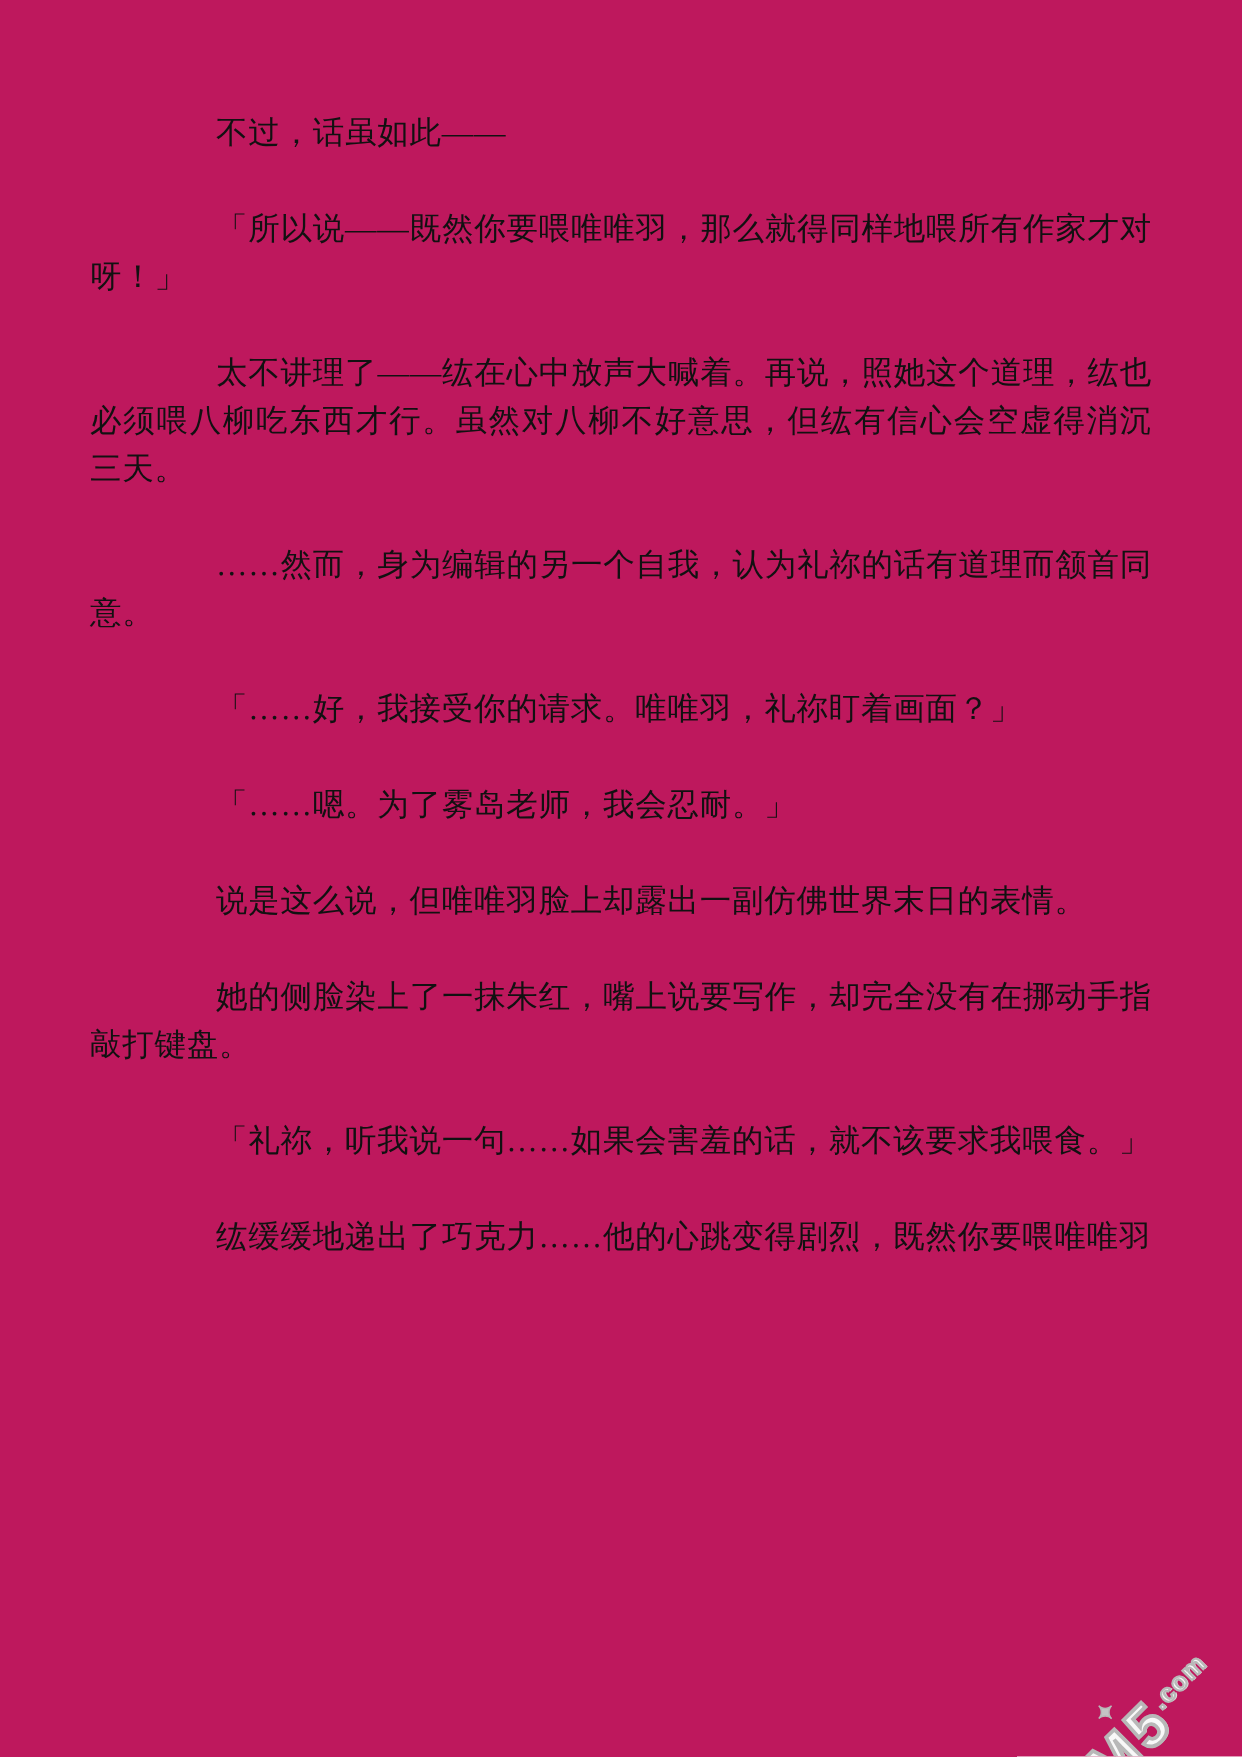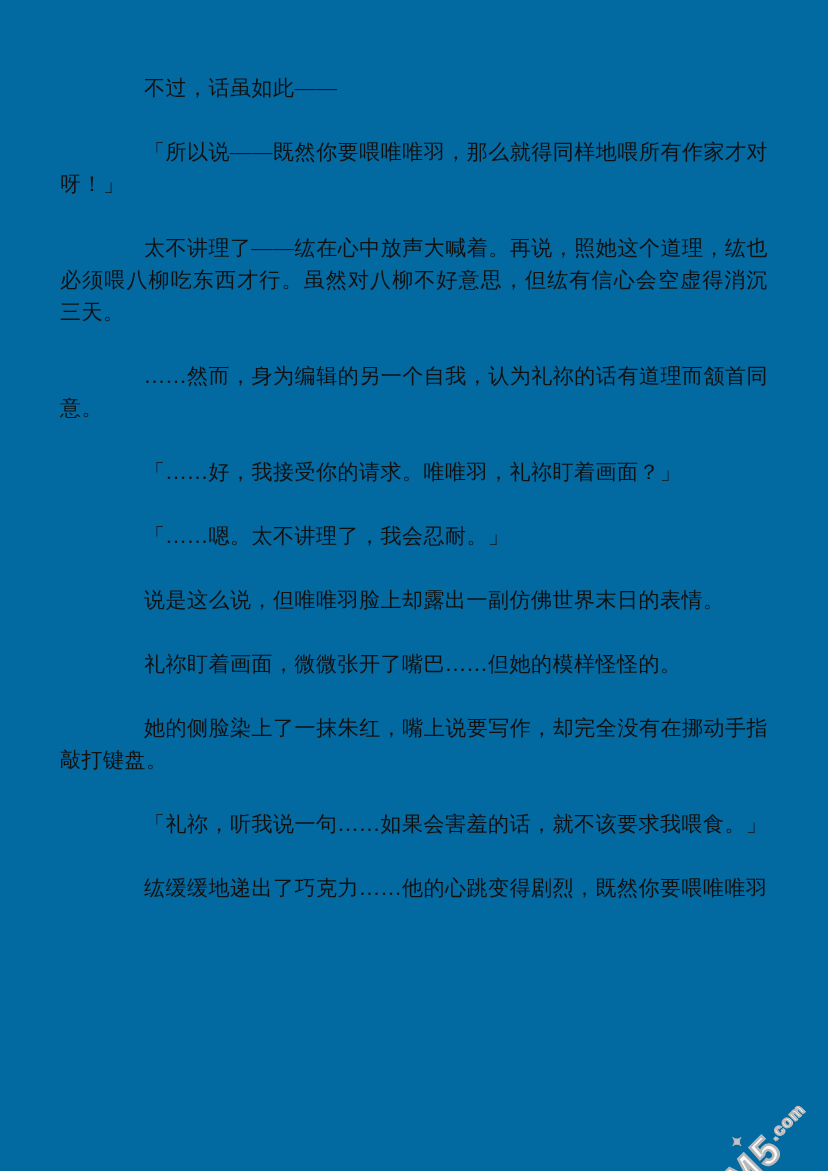--- a/index.html
+++ b/index.html
@@ -4,21 +4,21 @@
 <style>
   html, body {
     margin: 0;
     padding: 0;
     background: #ffffff;
   }
   .page {
     position: relative;
     width: 828px;
     height: 1171px;
-    background: #0369a1;
+    background: #be185d;
     overflow: hidden;
     font-family: "Liberation Serif", "DejaVu Serif", serif;
   }
   .content {
     position: absolute;
     top: 0;
     left: 60px;
     width: 708px;
     padding-top: 72px;
     color: #111111;
@@ -74,23 +74,22 @@
 <body>
 
 <div class="page">
 
   <div class="content">
     <p>不过，话虽如此——</p>
     <p>「所以说——既然你要喂唯唯羽，那么就得同样地喂所有作家才对呀！」</p>
     <p>太不讲理了——纮在心中放声大喊着。再说，照她这个道理，纮也必须喂八柳吃东西才行。虽然对八柳不好意思，但纮有信心会空虚得消沉三天。</p>
     <p>……然而，身为编辑的另一个自我，认为礼祢的话有道理而颔首同意。</p>
     <p>「……好，我接受你的请求。唯唯羽，礼祢盯着画面？」</p>
-    <p>「……嗯。太不讲理了，我会忍耐。」</p>
+    <p>「……嗯。为了雾岛老师，我会忍耐。」</p>
     <p>说是这么说，但唯唯羽脸上却露出一副仿佛世界末日的表情。</p>
-    <p>礼祢盯着画面，微微张开了嘴巴……但她的模样怪怪的。</p>
     <p>她的侧脸染上了一抹朱红，嘴上说要写作，却完全没有在挪动手指敲打键盘。</p>
     <p>「礼祢，听我说一句……如果会害羞的话，就不该要求我喂食。」</p>
     <p>纮缓缓地递出了巧克力……他的心跳变得剧烈，既然你要喂唯唯羽</p>
   </div>
 
   <div class="watermark">
     <span class="wm-decoration">✦</span><span class="wm-main">DM5</span><span class="wm-suffix">.com</span>
   </div>
 
 </div>

